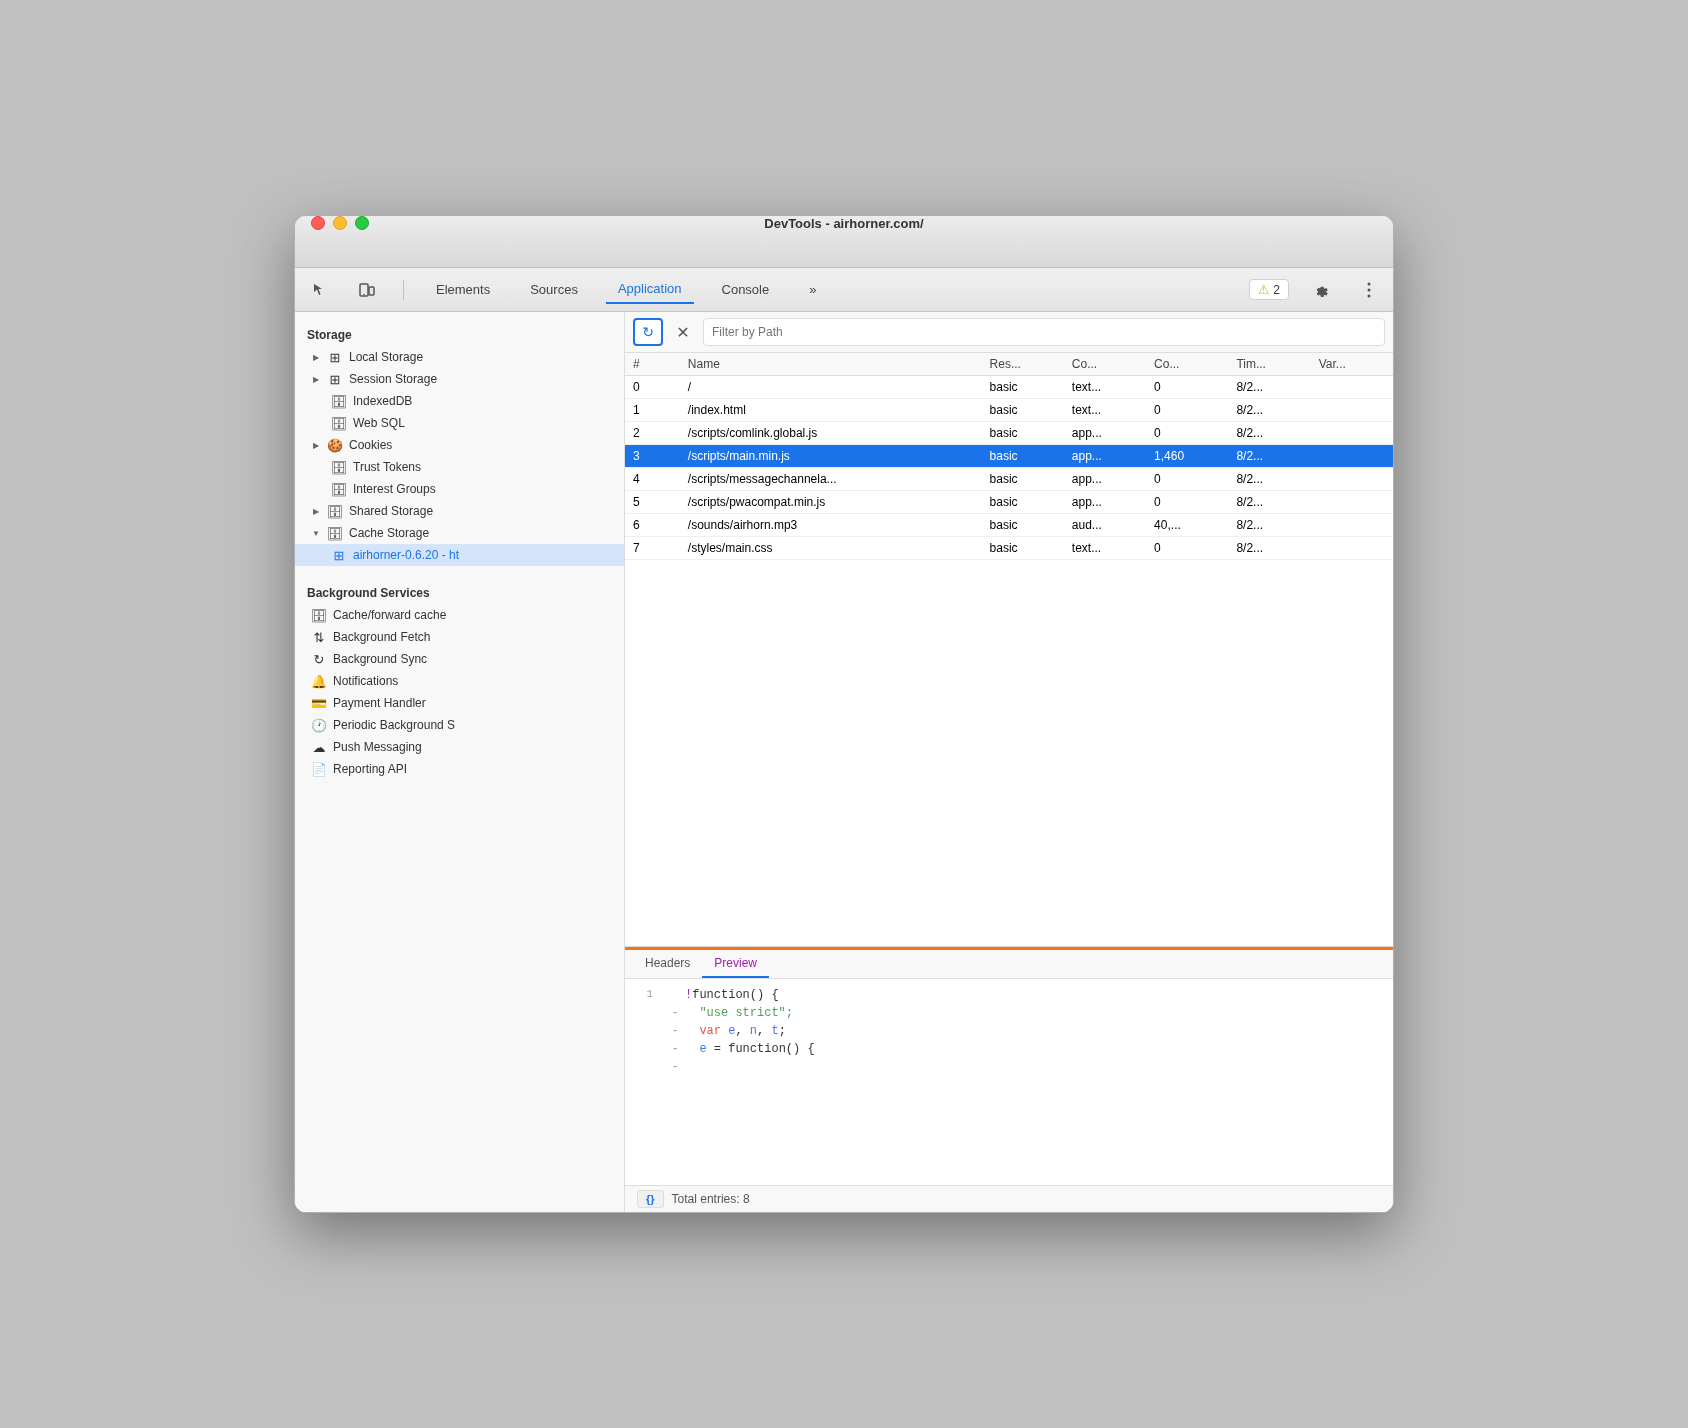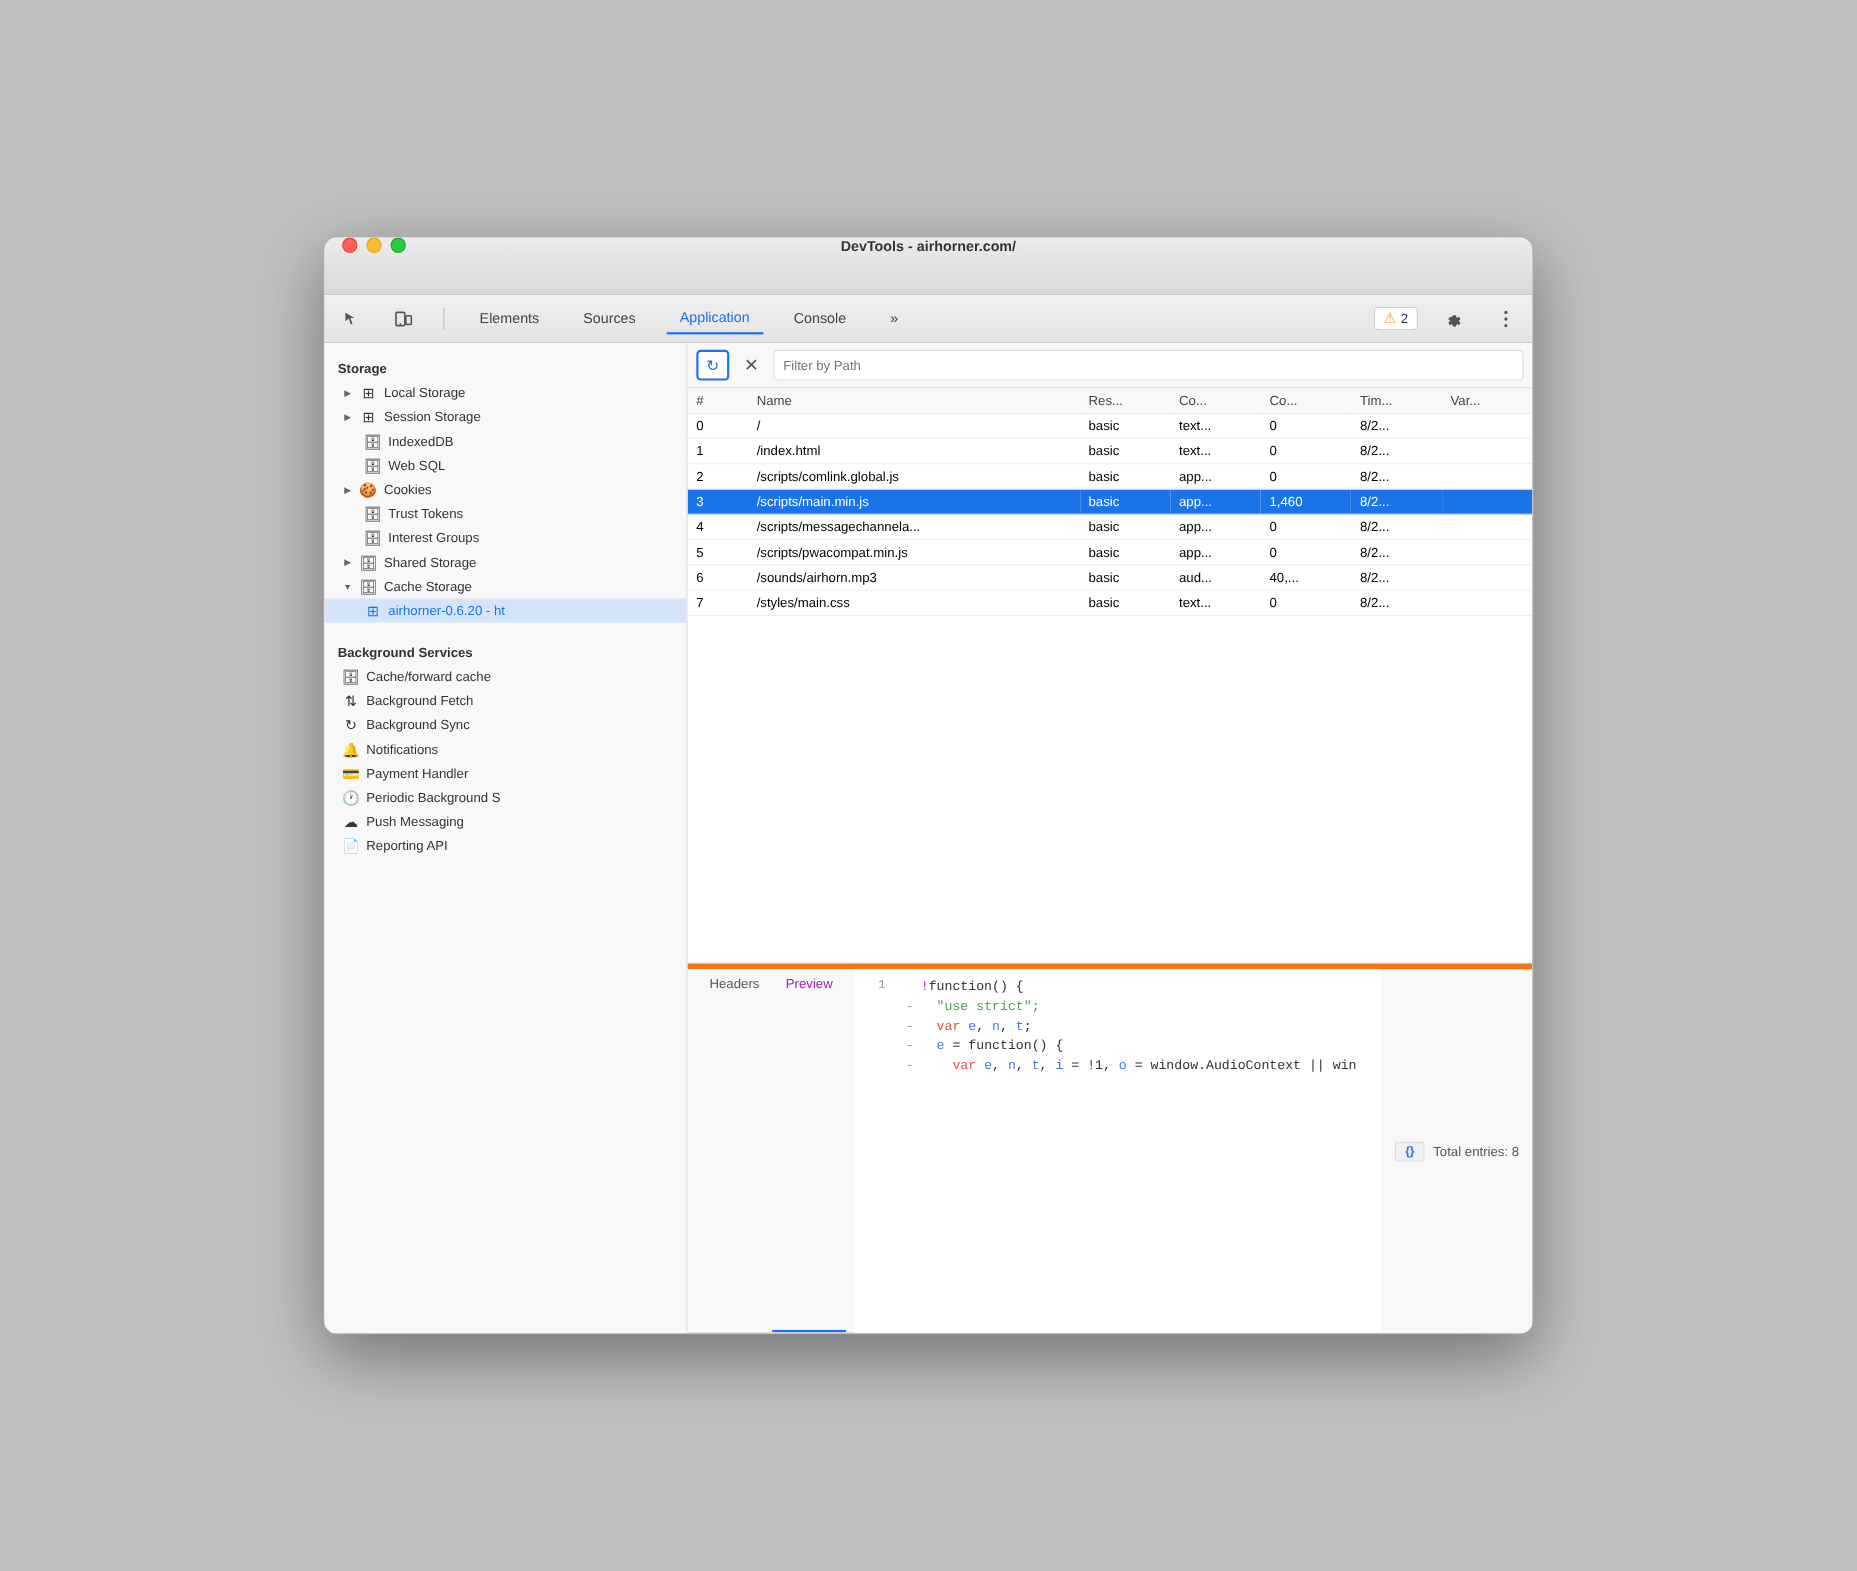--- a/index.html
+++ b/index.html
@@ -229,24 +229,24 @@
       white-space: nowrap;
     }
     tbody tr { cursor: pointer; }
     tbody tr.selected { background: #1a73e8; color: #fff; }
     tbody td {
       padding: 4px 8px;
       border-bottom: 1px solid #efefef;
       white-space: nowrap;
     }
     .detail-pane {
-      height: 336px;
-      border-top: 5px solid #f97316;
-      display: flex;
-      flex-direction: row;
+      height: 265px;
+      border-top: 3px solid #f97316;
+      display: flex;
+      flex-direction: column;
     }
     .detail-tabs {
       display: flex;
       border-bottom: 1px solid #ddd;
       background: #f8f8f8;
       padding: 0 8px;
     }
     .detail-tab {
       padding: 6px 12px;
       font-size: 12px;
@@ -608,21 +608,20 @@
                 <span class="code-content">&nbsp;&nbsp;<span class="kw-red">var</span> <span class="kw-blue">e</span>, <span class="kw-blue">n</span>, <span class="kw-blue">t</span>;</span>
               </div>
               <div class="code-line">
                 <span class="line-num"></span>
                 <span class="line-dash">-</span>
                 <span class="code-content">&nbsp;&nbsp;<span class="kw-blue">e</span> = <span>function</span>() {</span>
               </div>
               <div class="code-line">
                 <span class="line-num"></span>
                 <span class="line-dash">-</span>
-                <span class="code-content">&nbsp;&nbsp;&nbsp;&nbsp;<span class="kw-red">var</span> <span class="kw-blue">e</span>, <span class="kw-blue">n</span>, <span class="kw-blue">t</span>, <span class="kw-blue">i</span> = !1, <span class="kw-blue">o</span> = window.AudioContext || win</span>
               </div>
             </div>
         </div>
         <div class="footer-bar">
           <button class="format-btn">{}</button>
           <span>Total entries: 8</span>
         </div>
       </div>
     </div>
   </div>

